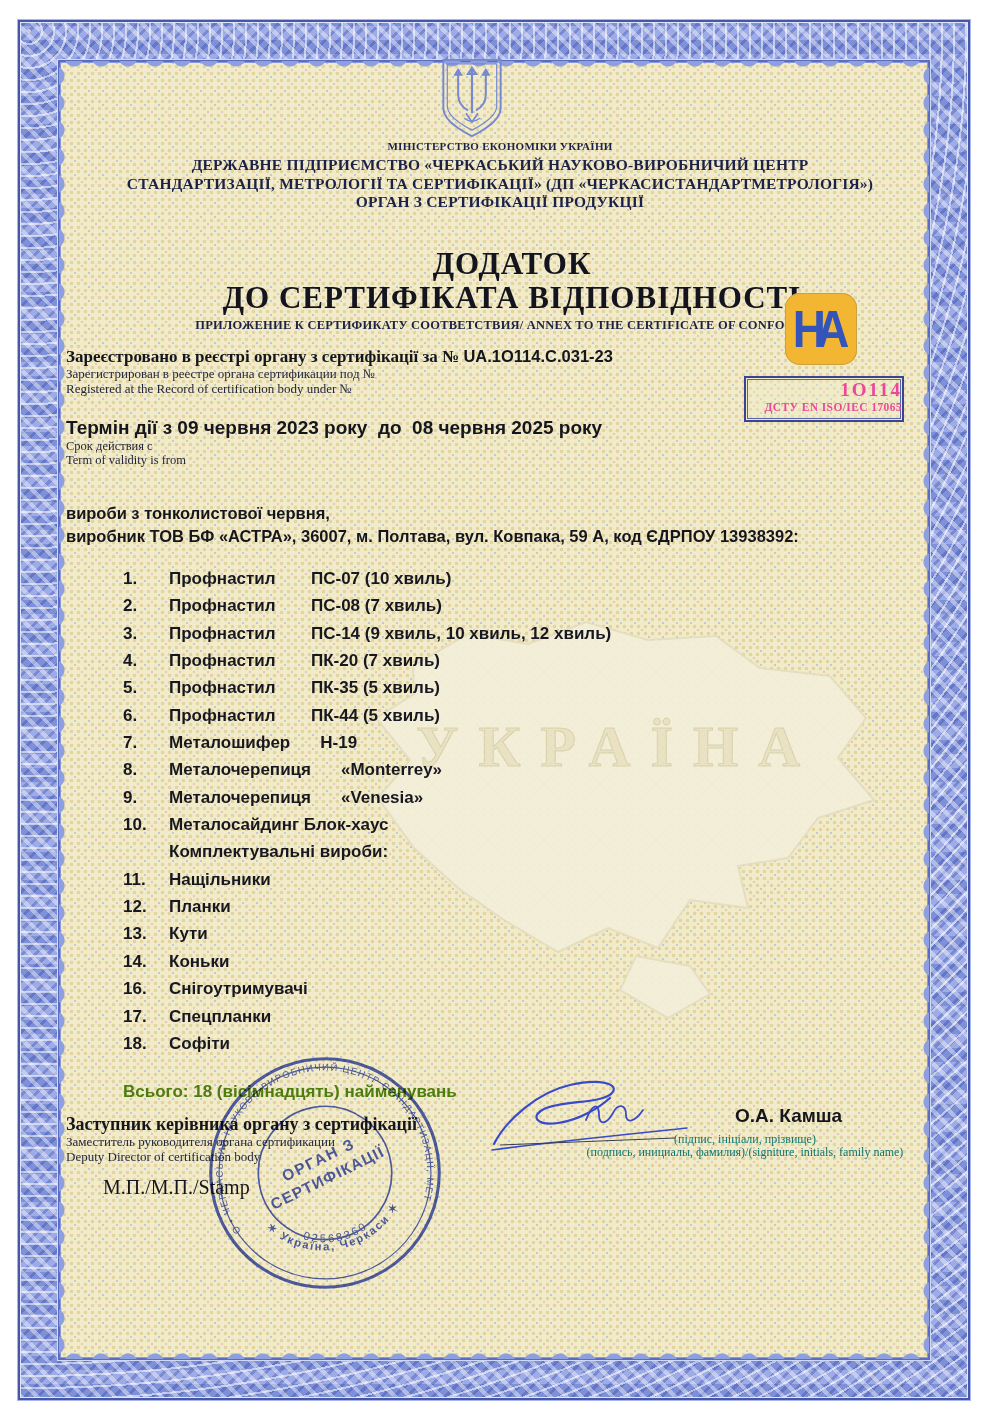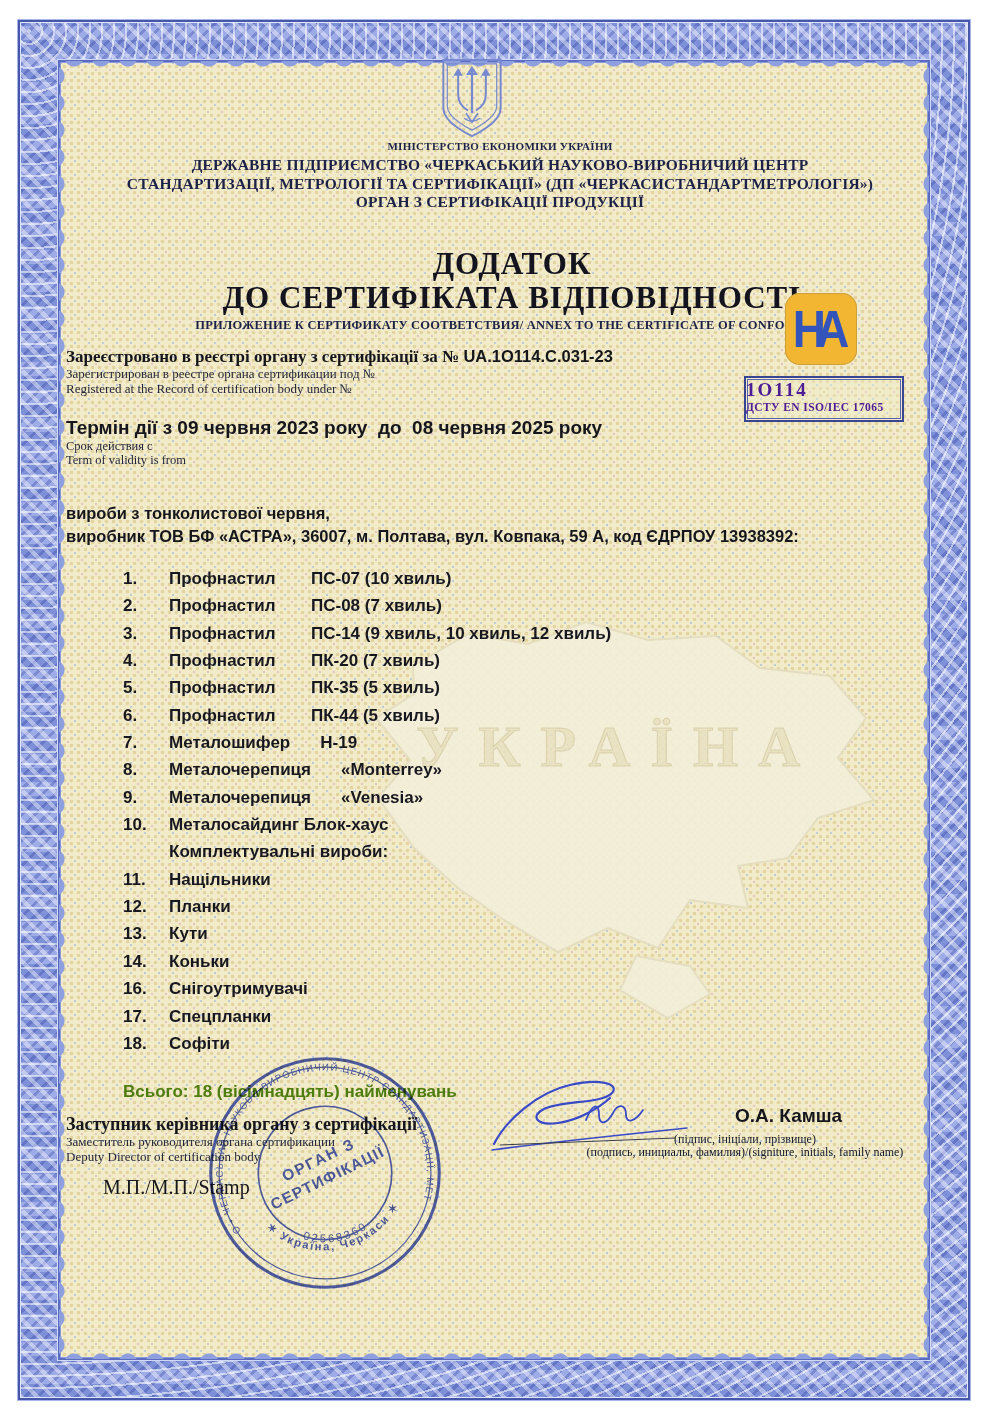--- a/index.html
+++ b/index.html
@@ -71,34 +71,34 @@
     font-family:Liberation Sans, sans-serif;font-size:17px;font-weight:bold;}
 
   .signatory{left:66px;top:1113px;z-index:2;color:#15151c;}
   .signatory .p1{font-size:18px;font-weight:bold;line-height:22px;}
   .signatory .p2,.signatory .p3{font-size:13px;line-height:14.5px;color:#23263a;}
   .mp{left:103px;top:1176px;z-index:2;font-size:20px;color:#15151c;}
 
   .sigimg{left:490px;top:1078px;z-index:3;}
   .nameblk{left:735px;top:1105px;z-index:2;color:#15151c;
     font-family:"Liberation Sans",sans-serif;font-size:19px;font-weight:bold;}
-  .caps{left:540px;top:1133px;width:410px;text-align:center;z-index:2;color:#0f172a;}
+  .caps{left:540px;top:1133px;width:410px;text-align:center;z-index:2;color:#0f766e;}
   .caps .c1{font-size:12px;line-height:13px;}
   .caps .c2{font-size:12px;line-height:13px;}
 
   
   .badge{left:785px;top:293px;width:72px;height:72px;border-radius:15px;
     background:#f2b633;box-shadow:0 0 0 1px #caa13c inset;z-index:3;
     display:flex;align-items:center;justify-content:center;}
   .badge .mono{font-family:"Liberation Sans",sans-serif;font-weight:bold;font-size:46px;
     color:#3355bb;letter-spacing:-5px;transform:scaleY(1.12);}
   .badge .mono .mir{display:inline-block;transform:scale(-1,1);}
   .codebox{left:744px;top:376px;width:156px;height:42px;border:2px solid #3a4494;
     box-shadow:0 0 0 1px #f1ebc9 inset, 0 0 0 2px #5864b0 inset;
-    text-align:left;color:#4c1d95;z-index:2;background:rgba(241,235,201,.4);}
+    text-align:right;color:#ec4899;z-index:2;background:rgba(241,235,201,.4);}
   .codebox .code{font-size:19px;font-weight:bold;line-height:22px;letter-spacing:2px;margin-top:1px;}
   .codebox .std{font-size:11.5px;font-weight:bold;line-height:13px;letter-spacing:.4px;}
 
   .stampwrap{left:206px;top:1054px;width:238px;height:238px;z-index:3;
     transform:rotate(-10deg);opacity:.85;mix-blend-mode:multiply;}
   .wm{left:318px;top:548px;width:600px;height:530px;z-index:1;}
   .trident{left:437px;top:57px;width:70px;height:83px;z-index:2;}
 </style>
 </head>
 <body>

